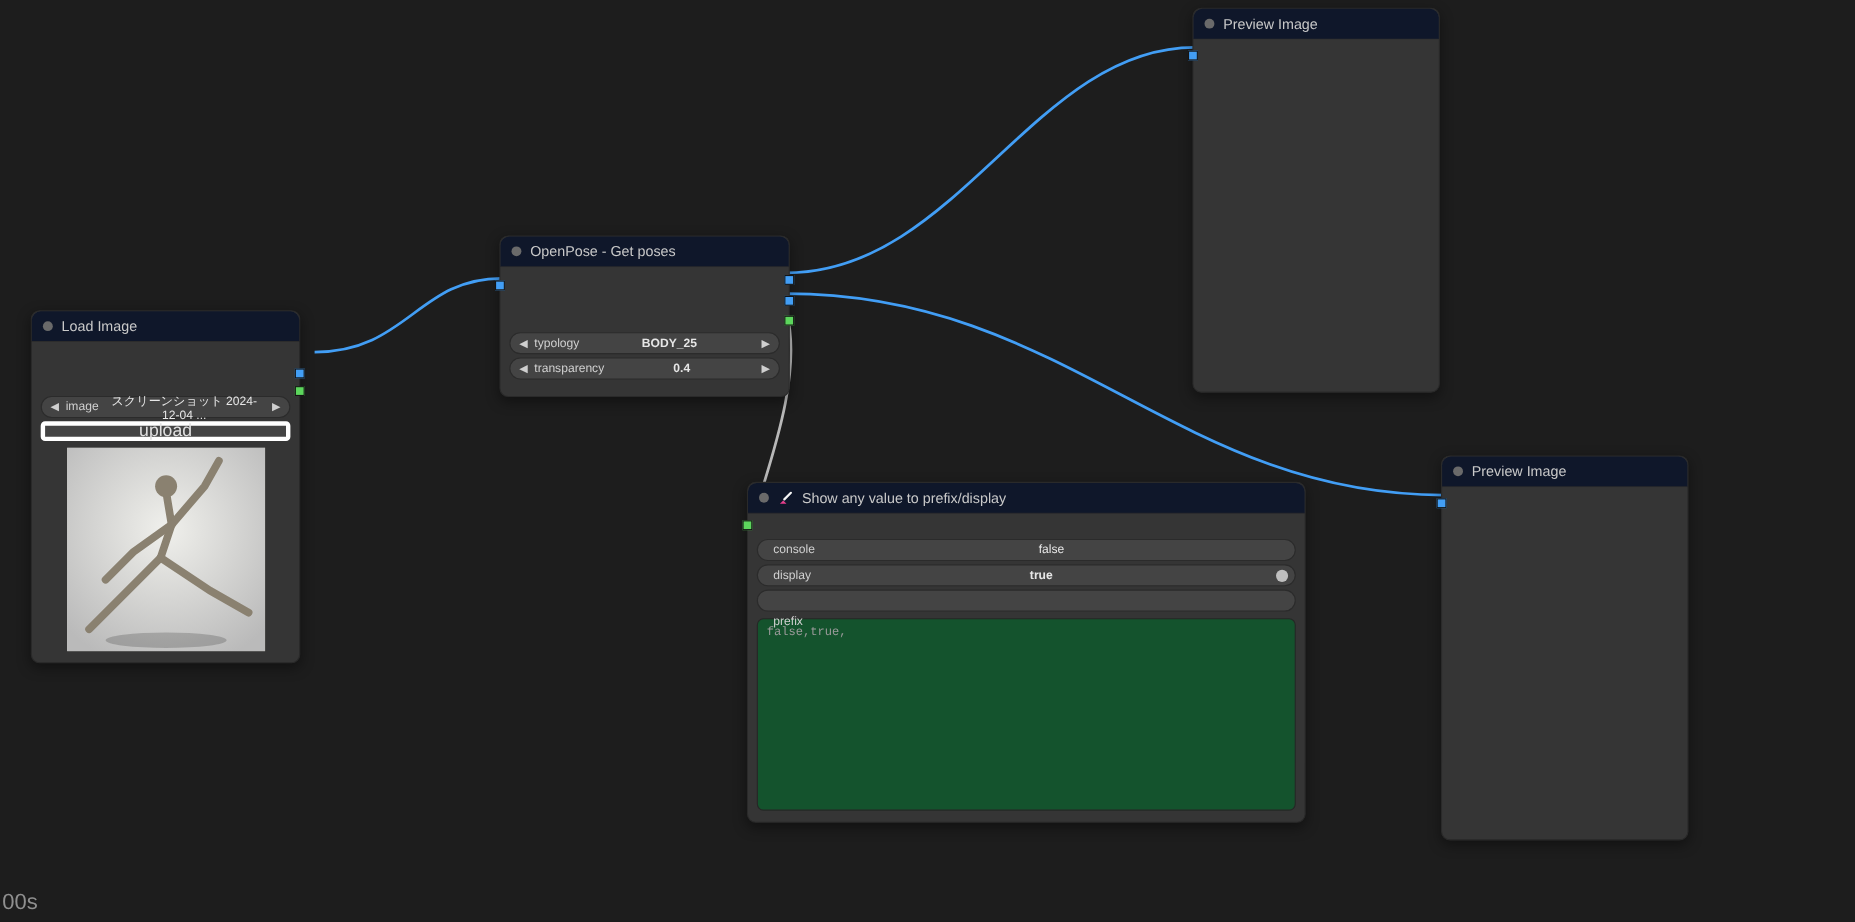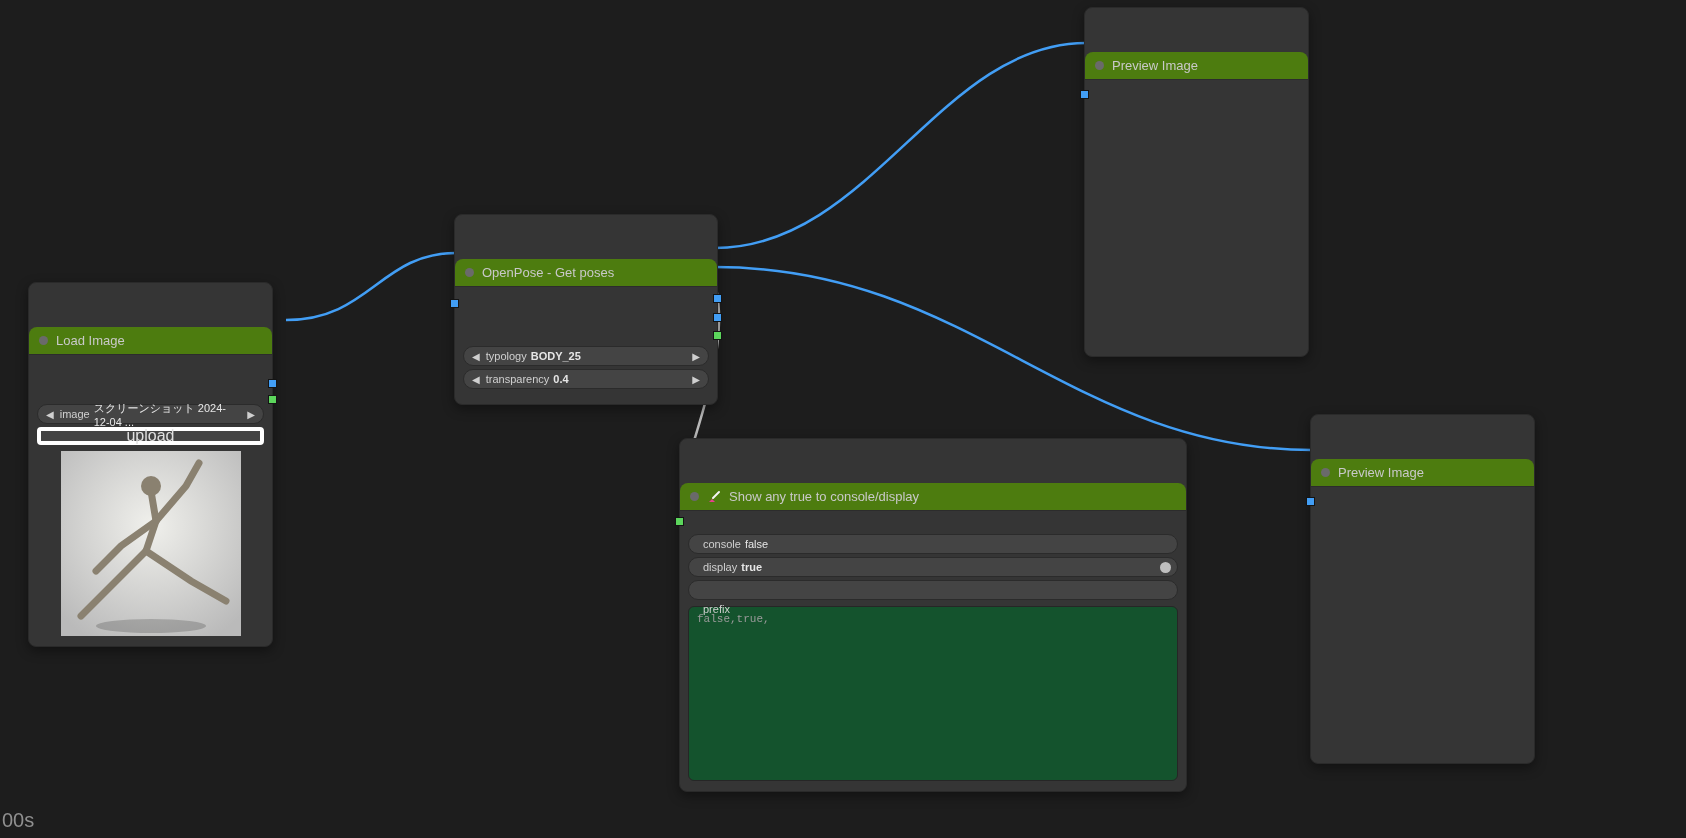--- a/index.html
+++ b/index.html
@@ -25,22 +25,21 @@
     box-shadow: 0 4px 12px rgba(0,0,0,0.4);
     z-index: 1;
   }
   .node-header {
     display: flex; align-items: center; gap: 8px;
     padding: 6px 10px;
     font-size: 13px;
     color: #c9c9c9;
     border-bottom: 1px solid #2c2c2c;
     border-radius: 8px 8px 0 0;
-    background: #4d7c0f;
-    margin-top: 44px;
+    background: #0f172a;
   }
   .node-dot {
     width: 9px; height: 9px; border-radius: 50%;
     background: #6a6a6a;
     flex-shrink: 0;
   }
   .node-body { position: relative; padding: 6px 8px 10px 8px; }
   .port {
     position: absolute; width: 9px; height: 9px;
     border: 1px solid #141414;
@@ -54,21 +53,21 @@
     border: 1px solid #2b2b2b;
     border-radius: 11px;
     height: 20px;
     font-size: 11px;
     color: #d0d0d0;
     padding: 0 6px;
     margin: 3px 0;
   }
   .pill .arrows { color: #cfcfcf; font-size: 10px; cursor: pointer; padding: 0 2px; user-select: none;}
   .pill .label { flex: 0 0 auto; padding: 0 4px; }
-  .pill .value { flex: 1 1 auto; text-align: left; padding-right: 4px; font-weight: 600; color:#e6e6e6;}
+  .pill .value { flex: 1 1 auto; text-align: center; padding-right: 4px; font-weight: 600; color:#e6e6e6;}
   .pill .value.normal { font-weight: 400; }
   .upload-btn {
     display: flex; align-items: center; justify-content: center;
     background: #444; border:4px solid #ffffff;
     border-radius: 4px; height: 18px;
     font-size: 16px; color:#e0e0e0;
     margin: 3px 0 6px 0;
     cursor: pointer;
   }
   .img-preview {
@@ -192,21 +191,21 @@
 
 <div class="node" style="left:679px; top:438px; width:508px;">
   <div class="node-header">
     <span class="node-dot"></span>
     <span class="brush-icon">
       <svg width="14" height="14" viewBox="0 0 14 14">
         <path d="M2 12 L5 9 L8 12 Z" fill="#e83e8c"></path>
         <path d="M6 8 L12 2" stroke="#f5f5f5" stroke-width="2" stroke-linecap="round"></path>
       </svg>
     </span>
-    <span>Show any true to console/display</span>
+    <span>Show any value to prefix/display</span>
   </div>
   <div class="node-body">
     <span class="port green" style="left:-5px; top:6px;"></span>
 
     <div style="height:14px;"></div>
 
     <div class="pill">
       <span class="label" style="padding-left:8px;">console</span>
       <span class="value normal">false</span>
     </div>

